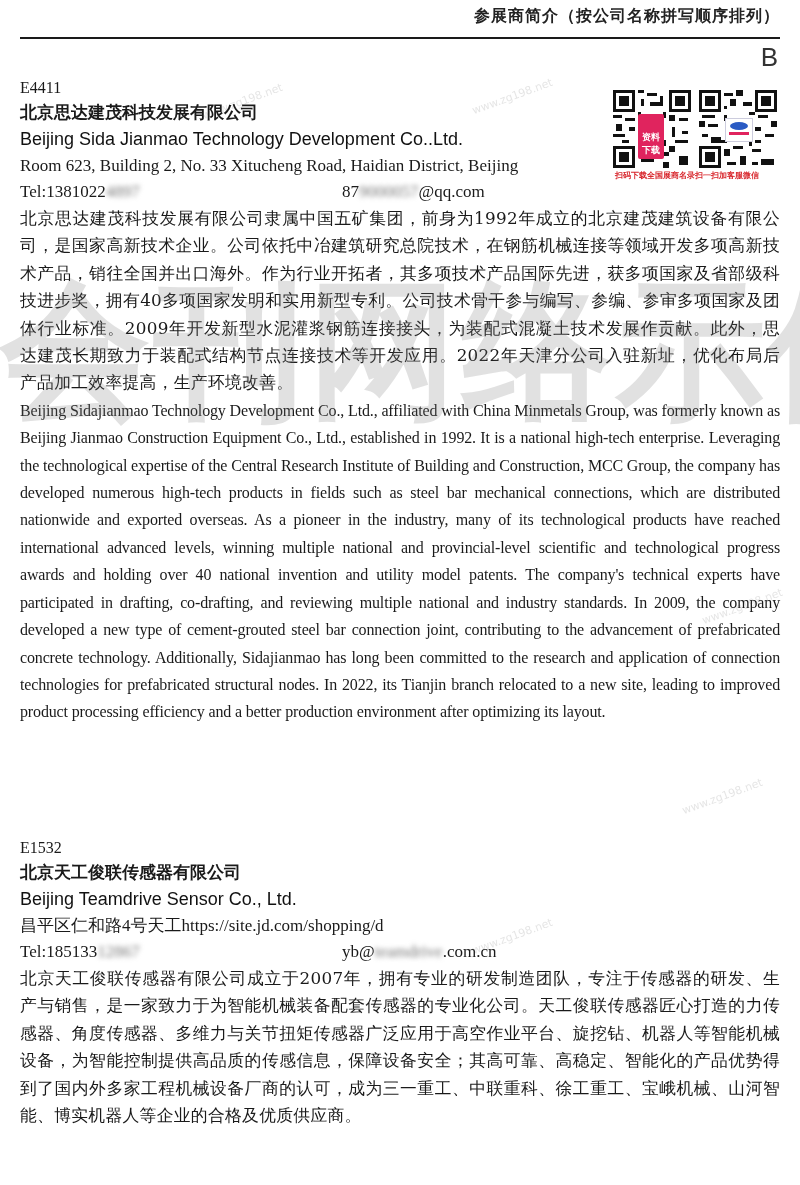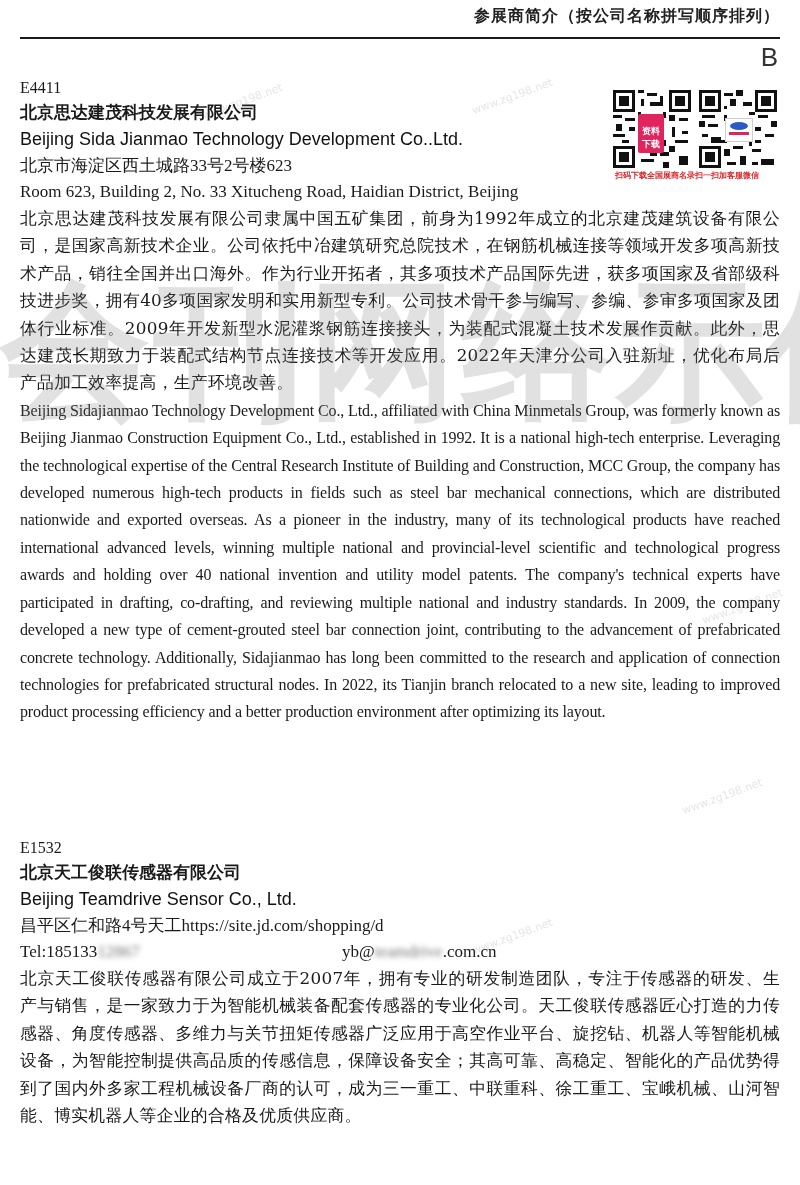--- a/index.html
+++ b/index.html
@@ -25,21 +25,21 @@
   .qr-block { position: absolute; left: 612px; top: 90px; width: 175px; }
   .qr-row { display: flex; gap: 6px; }
   .qr {
     width: 80px; height: 78px; position: relative; background: #fff;
   }
   .qr svg { width: 80px; height: 78px; display: block; }
   .qr-badge {
     position: absolute; left: 26px; top: 24px; width: 26px; height: 28px;
     background: #e0245e; color: #fff; font-size: 9px; line-height: 13px;
     font-family: "DejaVu Sans", sans-serif; font-weight: bold;
-    text-align: center; border-radius: 2px; padding-top: 11px;
+    text-align: center; border-radius: 2px; padding-top: 17px;
   }
   .qr-logo {
     position: absolute; left: 27px; top: 28px; width: 26px; height: 22px;
     background: #fff; border: 1px solid #ccd;
   }
   .qr-logo .oval {
     width: 18px; height: 8px; border-radius: 50%; background: #2a5bc4;
     margin: 3px auto 2px;
   }
   .qr-logo .bar { width: 20px; height: 3px; background: #e0245e; margin: 0 auto; }
@@ -193,22 +193,25 @@
   <div class="qr-captions">
     <span>扫码下载全国展商名录</span>
     <span>扫一扫加客服微信</span>
   </div>
 </div>
 
 <div class="entry" style="top:76px;">
   <div class="entry-id">E4411</div>
   <div class="entry-name-cn">北京思达建茂科技发展有限公司</div>
   <div class="entry-name-en">Beijing Sida Jianmao Technology Development Co..Ltd.</div>
-  <div class="line">北京市海淀区西土城路33号2号楼623</div>
   <div class="line">Room 623, Building 2, No. 33 Xitucheng Road, Haidian District, Beijing</div>
+  <div class="contact">
+    <span class="tel"><span>Tel:</span><span>1381022</span><span class="blur">4897</span></span>
+    <span><span>87</span><span class="blur">9000057</span><span>@qq.com</span></span>
+  </div>
   <p class="para para-cn">北京思达建茂科技发展有限公司隶属中国五矿集团，前身为1992年成立的北京建茂建筑设备有限公司，是国家高新技术企业。公司依托中冶建筑研究总院技术，在钢筋机械连接等领域开发多项高新技术产品，销往全国并出口海外。作为行业开拓者，其多项技术产品国际先进，获多项国家及省部级科技进步奖，拥有40多项国家发明和实用新型专利。公司技术骨干参与编写、参编、参审多项国家及团体行业标准。2009年开发新型水泥灌浆钢筋连接接头，为装配式混凝土技术发展作贡献。此外，思达建茂长期致力于装配式结构节点连接技术等开发应用。2022年天津分公司入驻新址，优化布局后产品加工效率提高，生产环境改善。</p>
   <p class="para para-en">Beijing Sidajianmao Technology Development Co., Ltd., affiliated with China Minmetals Group, was formerly known as Beijing Jianmao Construction Equipment Co., Ltd., established in 1992. It is a national high-tech enterprise. Leveraging the technological expertise of the Central Research Institute of Building and Construction, MCC Group, the company has developed numerous high-tech products in fields such as steel bar mechanical connections, which are distributed nationwide and exported overseas. As a pioneer in the industry, many of its technological products have reached international advanced levels, winning multiple national and provincial-level scientific and technological progress awards and holding over 40 national invention and utility model patents. The company's technical experts have participated in drafting, co-drafting, and reviewing multiple national and industry standards. In 2009, the company developed a new type of cement-grouted steel bar connection joint, contributing to the advancement of prefabricated concrete technology. Additionally, Sidajianmao has long been committed to the research and application of connection technologies for prefabricated structural nodes. In 2022, its Tianjin branch relocated to a new site, leading to improved product processing efficiency and a better production environment after optimizing its layout.</p>
 </div>
 
 <div class="entry" style="top:836px;">
   <div class="entry-id">E1532</div>
   <div class="entry-name-cn">北京天工俊联传感器有限公司</div>
   <div class="entry-name-en">Beijing Teamdrive Sensor Co., Ltd.</div>
   <div class="line">昌平区仁和路4号天工https://site.jd.com/shopping/d</div>
   <div class="contact">

